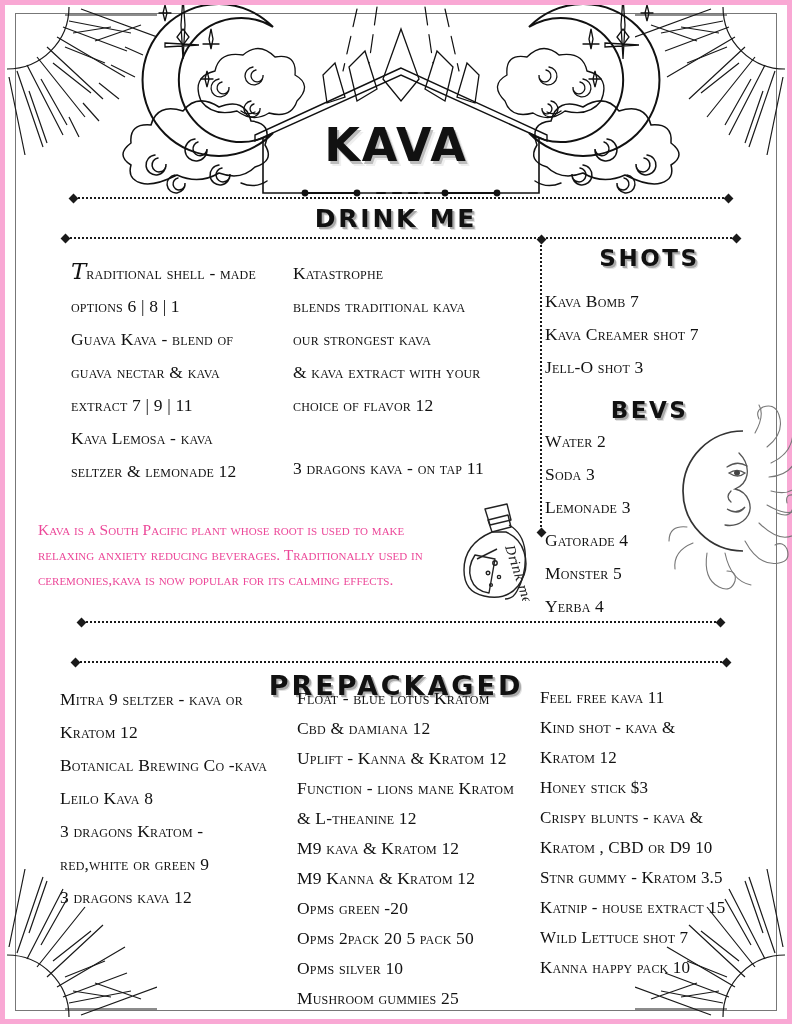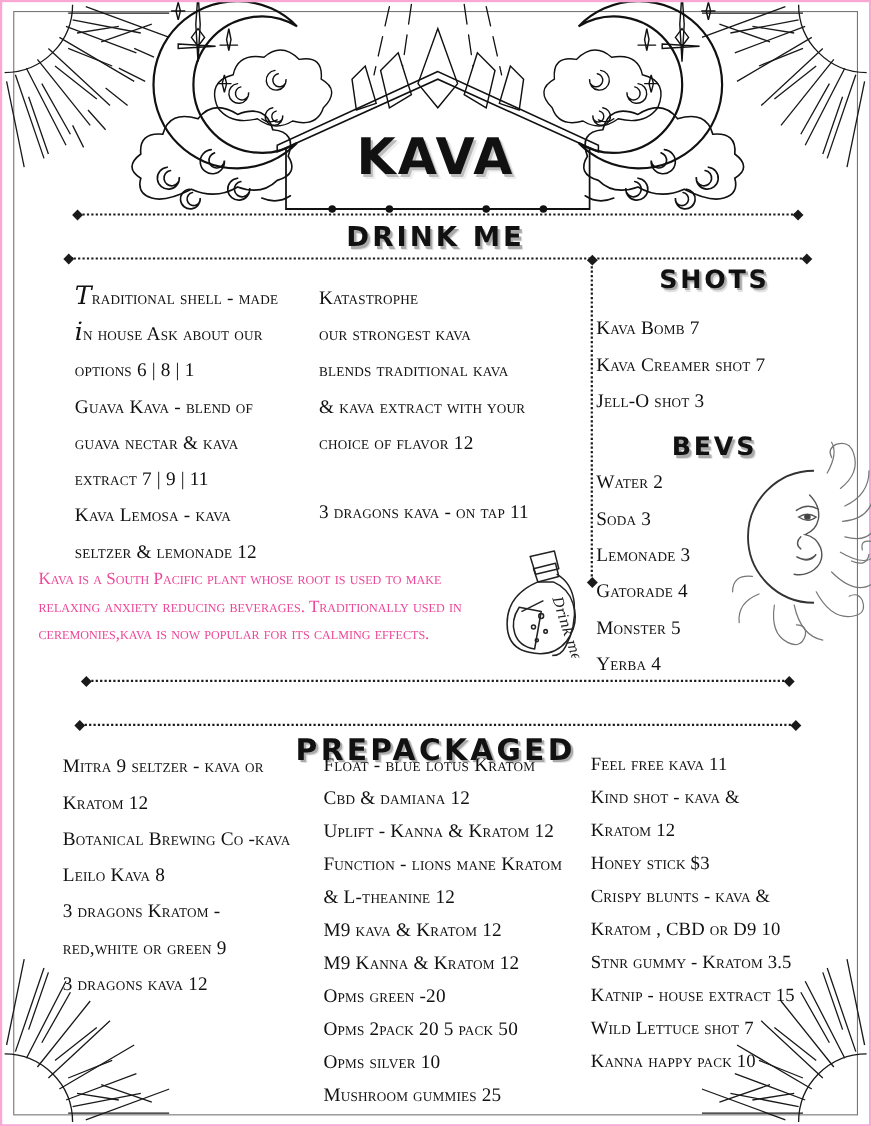--- a/index.html
+++ b/index.html
@@ -8,21 +8,21 @@
     background:#ffffff;
     font-family:"Liberation Serif", serif;
     color:#111111;
     overflow:hidden;
     position:relative;
   }
   .page{
     position:absolute;inset:0;
     width:792px;height:1024px;
     box-sizing:border-box;
-    border:2px solid #f9a8d4;
+    border:5px solid #f9a8d4;
     background:#fff;
   }
   .page-inner{
     position:absolute;
     left:10px;top:8px;right:10px;bottom:8px;
     border:1px solid #777;
   }
 
   
   .corner{position:absolute;width:150px;height:150px;pointer-events:none;}
@@ -282,33 +282,32 @@
   <div class="display h-drinkme">DRINK ME</div>
   <div class="rule" style="left:62px;width:668px;top:232px;"></div>
 
   <div class="vrule" style="left:535px;top:236px;height:290px;"></div>
 
   <div class="display h-bevs">BEVS</div>
   <div class="display h-shots">SHOTS</div>
 
   <div class="menu-col" id="col-drink-left">
     <span class="ln"><span class="dc">T</span>raditional shell - made</span>
-    <span class="ln"><span class="dc">i</span>n house Ask about our</span>
     <span class="ln">options 6 | 8 | 1</span>
     <span class="ln">Guava Kava - blend of</span>
     <span class="ln">guava nectar &amp; kava</span>
     <span class="ln">extract  7 | 9 | 11</span>
     <span class="ln">Kava Lemosa - kava</span>
     <span class="ln">seltzer &amp; lemonade 12</span>
   </div>
 
   <div class="menu-col" id="col-drink-mid">
     <span class="ln">Katastrophe</span>
+    <span class="ln">blends traditional kava</span>
     <span class="ln">our strongest kava</span>
-    <span class="ln">blends traditional kava</span>
     <span class="ln">&amp; kava extract with your</span>
     <span class="ln">choice of flavor  12</span>
     <span class="spacer"></span>
     <span class="ln">3 dragons kava - on tap 11</span>
   </div>
 
   <div class="menu-col" id="col-shots">
     <span class="ln">Kava Bomb 7</span>
     <span class="ln">Kava Creamer shot 7</span>
     <span class="ln">Jell-O shot 3</span>

